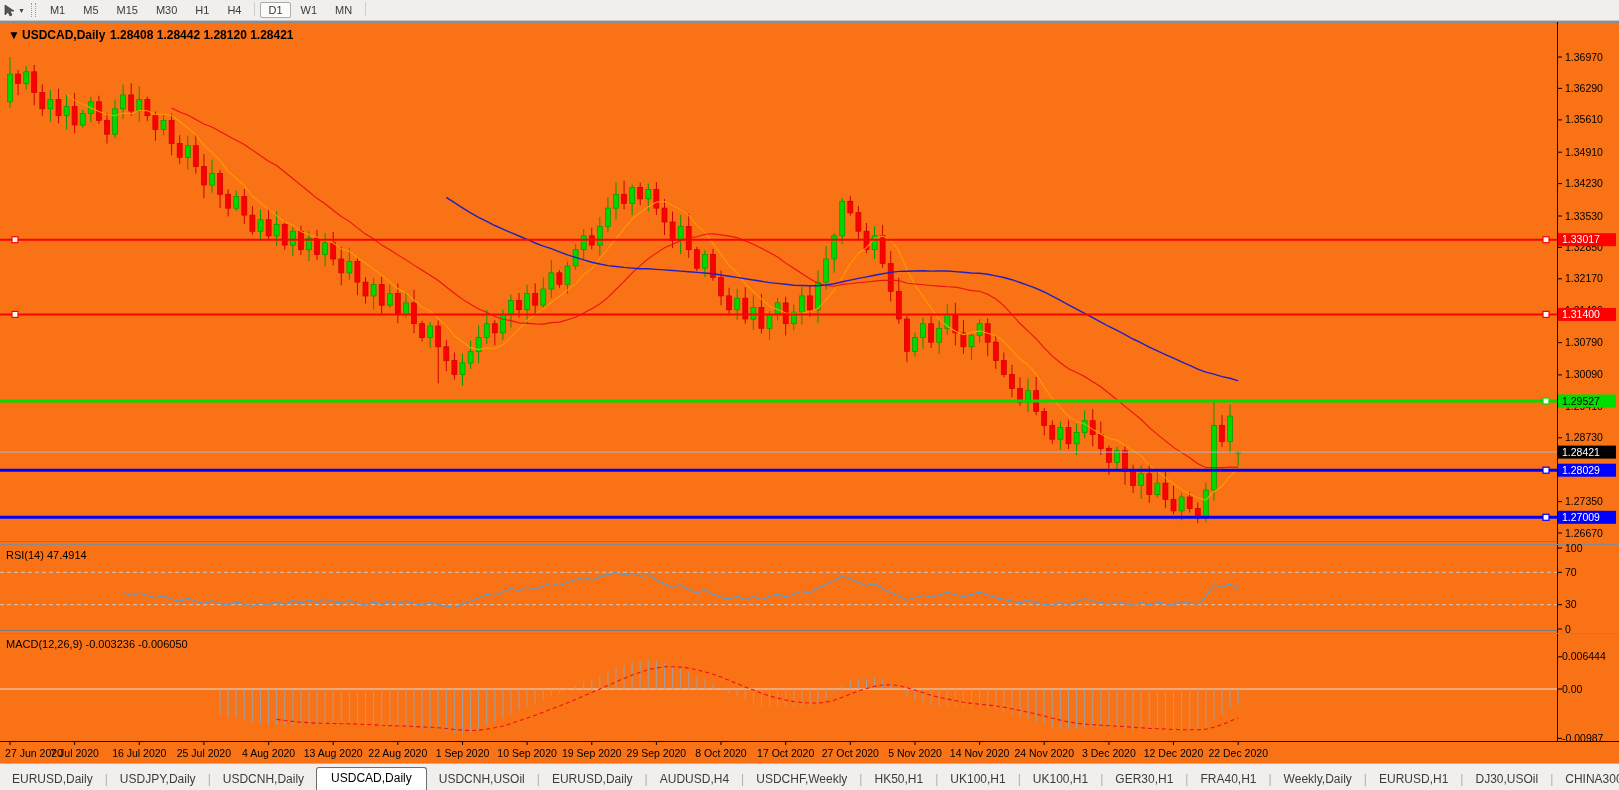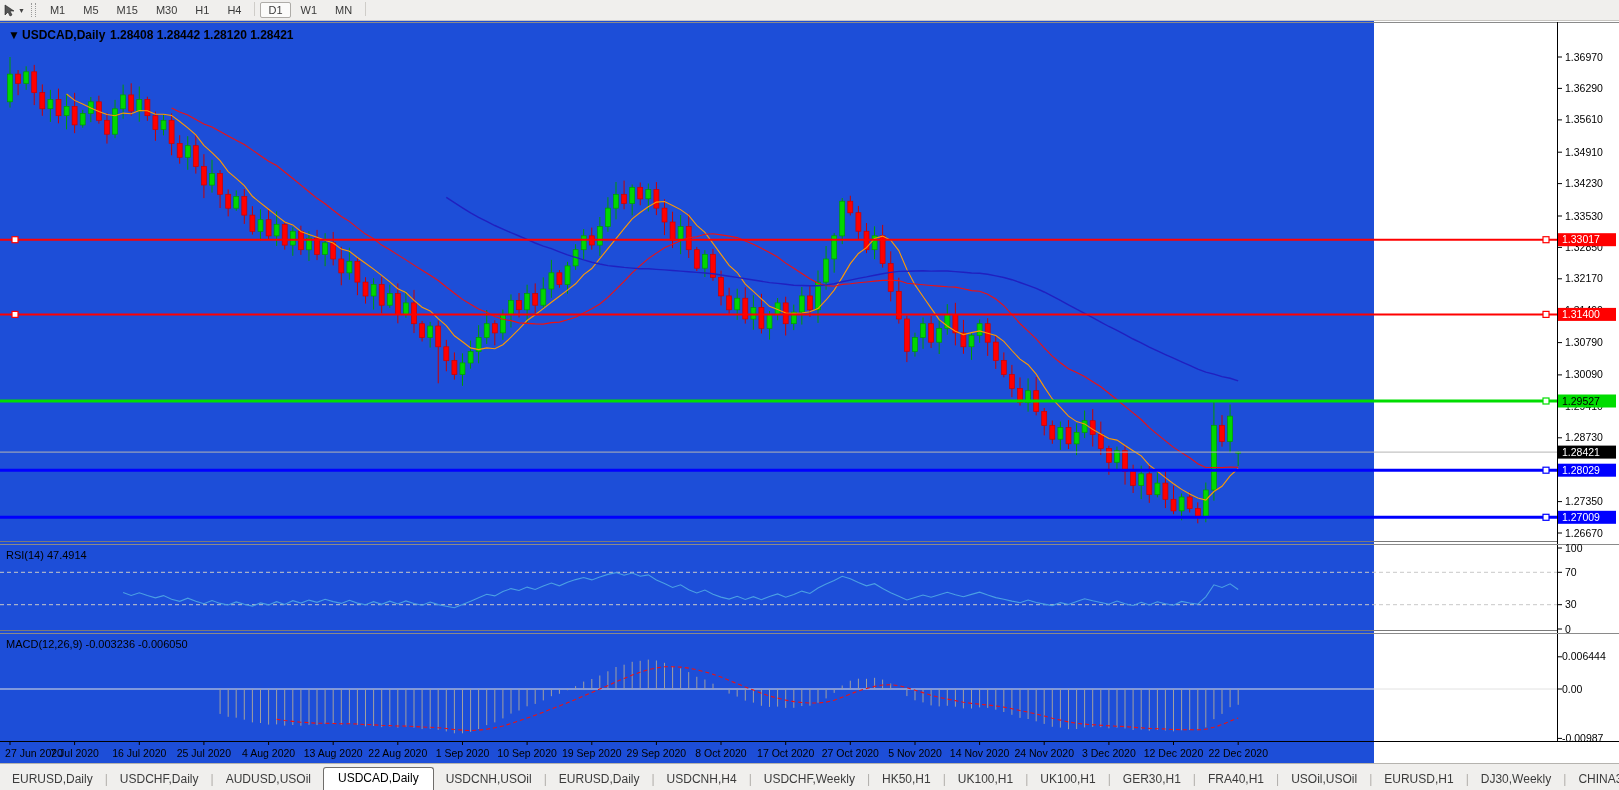--- a/index.html
+++ b/index.html
@@ -1,17 +1,17 @@
 <!DOCTYPE html>
 <html><head>
 <meta charset="utf-8">
 <style>
   html,body{margin:0;padding:0;background:#fff;width:1619px;height:790px;overflow:hidden;
     font-family:"Liberation Sans",sans-serif;-webkit-font-smoothing:antialiased;}
-  #app{position:relative;width:1374px;height:790px;background:#1d4ed8;}
+  #app{position:relative;width:1619px;height:790px;background:#f97316;}
   
   #toolbar{position:absolute;top:0;left:0;width:1619px;height:20px;background:#f0efed;
     border-bottom:1px solid #c8c6c2;display:flex;align-items:center;font-size:11px;color:#333;}
   .tb-icon{display:flex;align-items:center;padding:0 4px 0 3px;cursor:pointer;}
   .tb-caret{font-size:7px;color:#444;margin-left:2px;}
   .tb-grip{width:3px;height:14px;border-left:1px dotted #9a9a9a;border-right:1px dotted #9a9a9a;margin:0 5px 0 2px;}
   .tb-sep{width:1px;height:14px;background:#cfcdc9;margin:0 4px;}
   .tb-btn{padding:1px 7px;margin:0 1px;border:1px solid transparent;cursor:pointer;color:#3a3a3a;}
   .tb-btn.active{background:#fbfbfa;border:1px solid #aeaca8;border-radius:2px;}
   
@@ -654,43 +654,43 @@
     <text x="8" y="39" font-size="12" font-weight="bold" fill="#000">▼</text>
     <text x="22" y="39" font-size="12" font-weight="bold" fill="#000">USDCAD,Daily</text>
     <text x="110" y="39" font-size="12" font-weight="bold" fill="#000">1.28408 1.28442 1.28120 1.28421</text>
     <text x="6" y="559" font-size="11" fill="#000">RSI(14) 47.4914</text>
     <text x="6" y="648" font-size="11" fill="#000">MACD(12,26,9) -0.003236 -0.006050</text>
   </svg>
 
   <div id="tabbar">
       <span class="tab">EURUSD,Daily</span>
       <span class="tab-sep">|</span>
-      <span class="tab">USDCHF,Daily</span>
-      <span class="tab-sep">|</span>
-      <span class="tab">AUDUSD,USOil</span>
+      <span class="tab">USDJPY,Daily</span>
+      <span class="tab-sep">|</span>
+      <span class="tab">USDCNH,Daily</span>
       <span class="tab active">USDCAD,Daily</span>
       <span class="tab">USDCNH,USOil</span>
       <span class="tab-sep">|</span>
       <span class="tab">EURUSD,Daily</span>
       <span class="tab-sep">|</span>
-      <span class="tab">USDCNH,H4</span>
+      <span class="tab">AUDUSD,H4</span>
       <span class="tab-sep">|</span>
       <span class="tab">USDCHF,Weekly</span>
       <span class="tab-sep">|</span>
       <span class="tab">HK50,H1</span>
       <span class="tab-sep">|</span>
       <span class="tab">UK100,H1</span>
       <span class="tab-sep">|</span>
       <span class="tab">UK100,H1</span>
       <span class="tab-sep">|</span>
       <span class="tab">GER30,H1</span>
       <span class="tab-sep">|</span>
       <span class="tab">FRA40,H1</span>
       <span class="tab-sep">|</span>
-      <span class="tab">USOil,USOil</span>
+      <span class="tab">Weekly,Daily</span>
       <span class="tab-sep">|</span>
       <span class="tab">EURUSD,H1</span>
       <span class="tab-sep">|</span>
-      <span class="tab">DJ30,Weekly</span>
+      <span class="tab">DJ30,USOil</span>
       <span class="tab-sep">|</span>
       <span class="tab">CHINA300,H1</span>
     </div>
 </div>
 
 </body></html>

